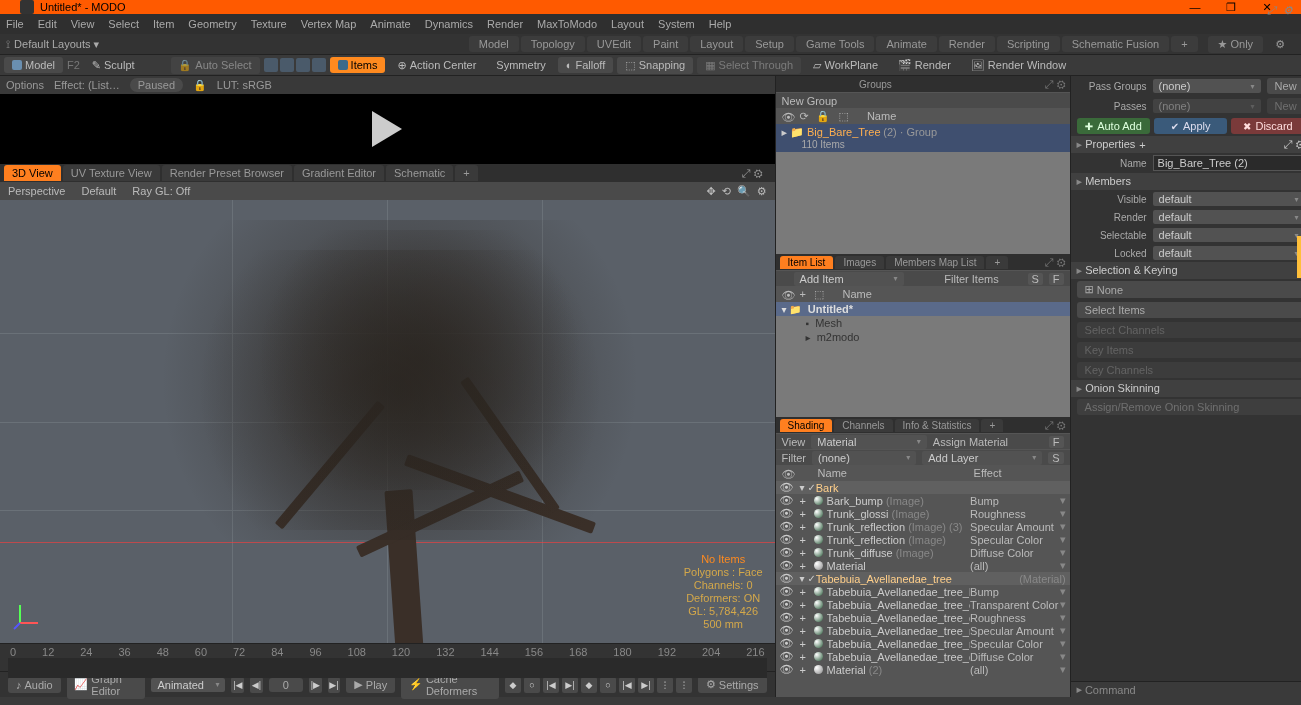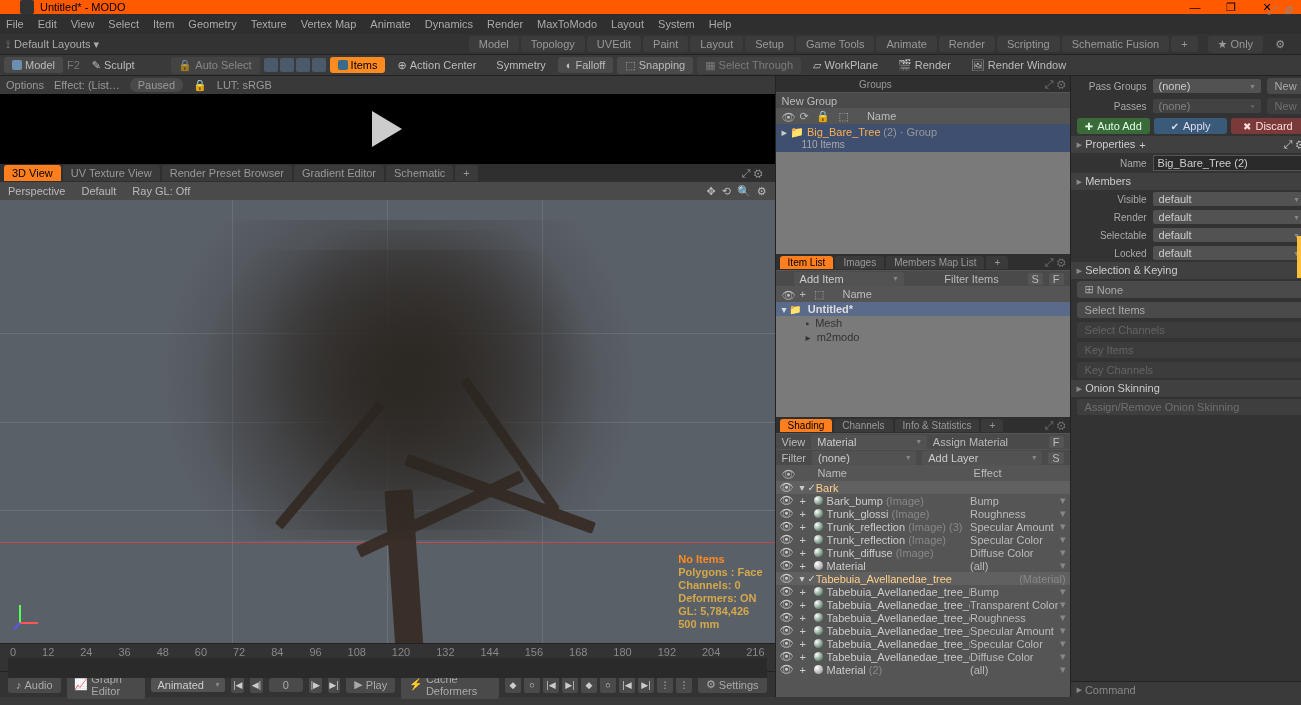--- a/index.html
+++ b/index.html
@@ -36,21 +36,21 @@
 .viewbar { height:18px; background:#4a4a4a; display:flex; align-items:center; padding:0 8px; gap:16px; color:#bbb; }
 .viewbar .vicons { margin-left:auto; display:flex; gap:6px; }
 .viewport { flex:1; background:#5a6068; position:relative; overflow:hidden; }
 .gridline { position:absolute; background:#6a7178; }
 .gridline.h { height:1px; width:100%; }
 .gridline.v { width:1px; height:100%; }
 .axis-x { position:absolute; bottom:100px; left:0; width:100%; height:1px; background:rgba(255,60,60,0.6); }
 .tree { position:absolute; left:50px; top:20px; width:680px; height:430px; }
 .branch { position:absolute; background:#3a2f28; border-radius:2px; }
 .foliage { position:absolute; background:radial-gradient(circle,#2a2520 0%,transparent 70%); opacity:0.7; }
-.vp-stats { position:absolute; right:12px; bottom:12px; text-align:left; color:#d4a84a; line-height:13px;font-weight:bold; }
+.vp-stats { position:absolute; right:12px; bottom:12px; text-align:center; color:#d4a84a; line-height:13px; }
 .vp-stats .nil { color:#ff8a1f; }
 .vp-axes { position:absolute; left:12px; bottom:12px; width:30px; height:30px; }
 .timeline { height:28px; background:#333; border-top:1px solid #222; position:relative; padding-top:2px; }
 .timeline .track { height:20px; background:#2a2a2a; margin:0 8px; position:relative; }
 .timeline .ticks { display:flex; justify-content:space-between; padding:0 10px; color:#888; font-size:9px; }
 .playback { height:26px; background:#333; display:flex; align-items:center; padding:0 8px; gap:6px; border-top:1px solid #222; }
 .pbtn { padding:2px 8px; background:#4a4a4a; border-radius:3px; display:flex; align-items:center; gap:3px; }
 .pctl { width:16px; height:16px; background:#4a4a4a; border-radius:2px; display:flex; align-items:center; justify-content:center; color:#ccc; font-size:9px; }
 .panel-tab { height:16px; background:#2f2f2f; display:flex; align-items:center; padding:0 4px; gap:2px; }
 .panel-tab span { padding:1px 8px; background:#3a3a3a; border-radius:3px 3px 0 0; color:#999; font-size:10px; }

